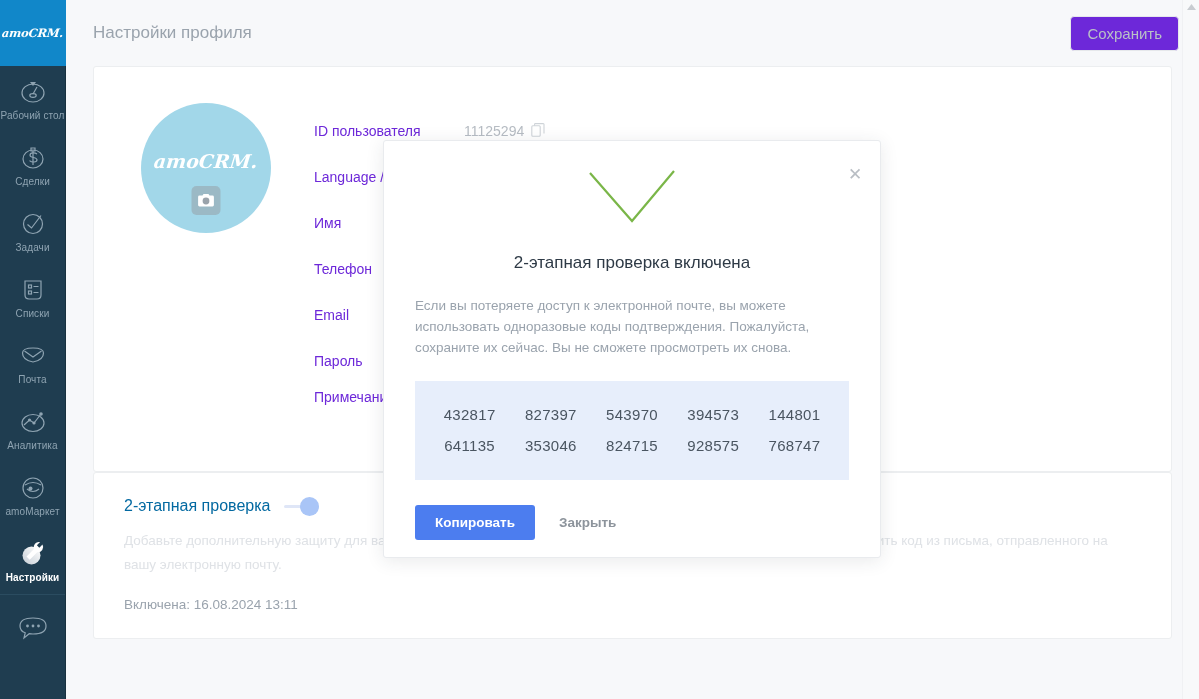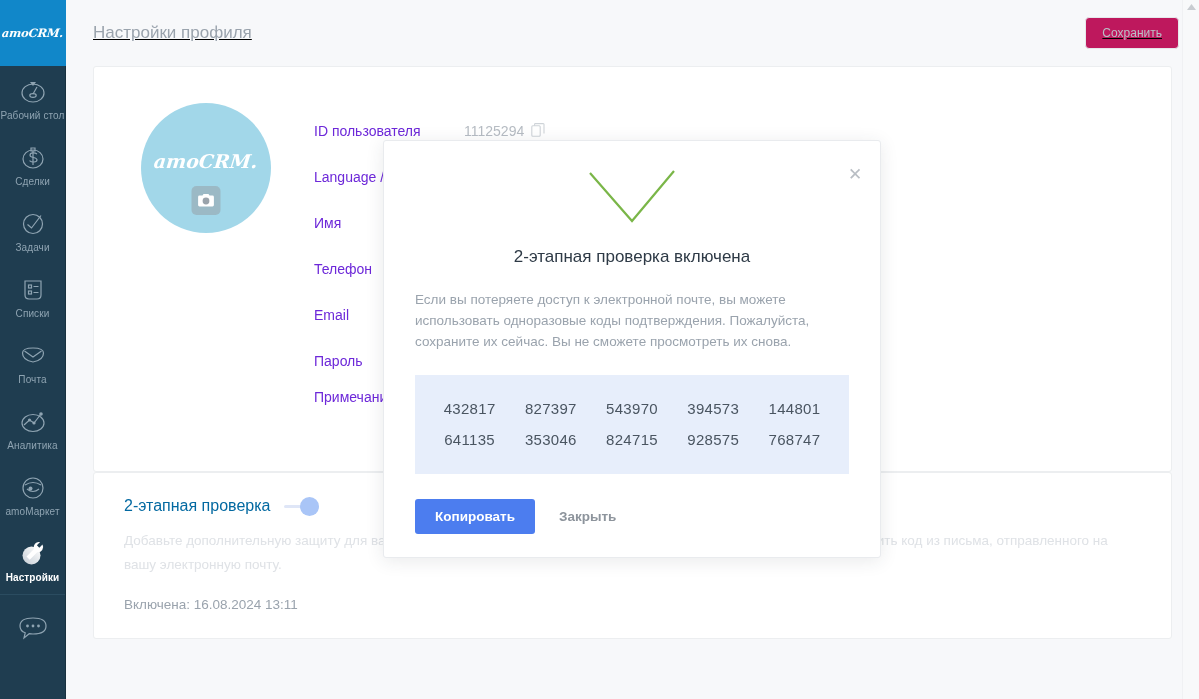--- a/index.html
+++ b/index.html
@@ -64,33 +64,32 @@
     position: absolute; left: 66px; top: 0;
     width: 1133px; height: 699px;
     background: #f7f8fa;
     overflow: hidden;
   }
   .page-header {
     height: 66px;
     display: flex; align-items: center;
     padding: 0 20px 0 27px;
     background: #f7f8fa;
-    text-decoration: underline;
   }
   .page-title {
     font-size: 17px;
     color: #9aa3ad;
     font-weight: 400;
   }
   .header-spacer { flex: 1 1 auto; }
   .save-btn {
     border: 1px solid #e6e8eb;
-    background: #be185d;
+    background: #6d28d9;
     color: #b9c0c7;
-    font-size: 12px;
+    font-size: 15px;
     border-radius: 4px;
     padding: 8px 16px;
     cursor: pointer;
   }
 
   .card {
     background: #ffffff;
     border: 1px solid #eceef0;
     border-radius: 3px;
     margin: 0 27px;
@@ -265,21 +264,21 @@
   }
   .modal-check {
     display: flex; justify-content: center;
     padding-top: 28px;
   }
   .modal-title {
     text-align: center;
     font-size: 17px;
     color: #2e3a46;
     font-weight: 400;
-    margin-top: 22px;
+    margin-top: 28px;
   }
   .modal-desc {
     margin: 22px 31px 0 31px;
     font-size: 13.5px;
     line-height: 21px;
     color: #9aa3ad;
   }
   .codes-panel {
     margin: 23px 31px 8px 31px;
     background: #e7eefb;

